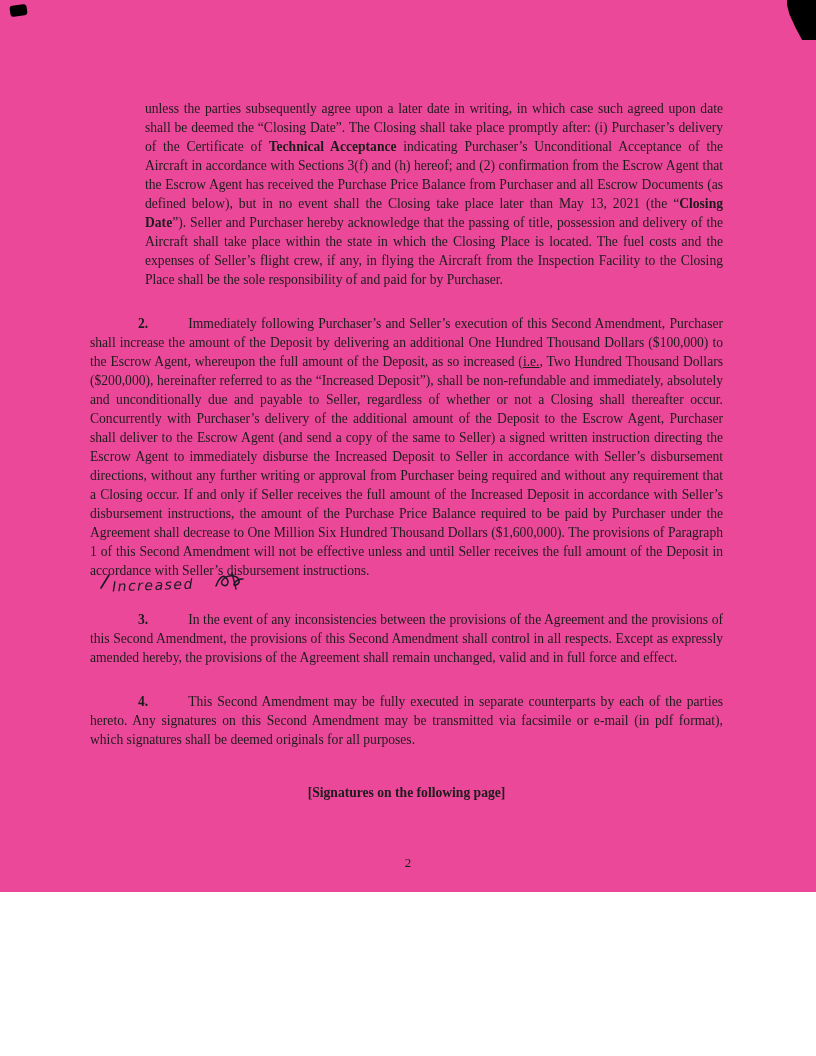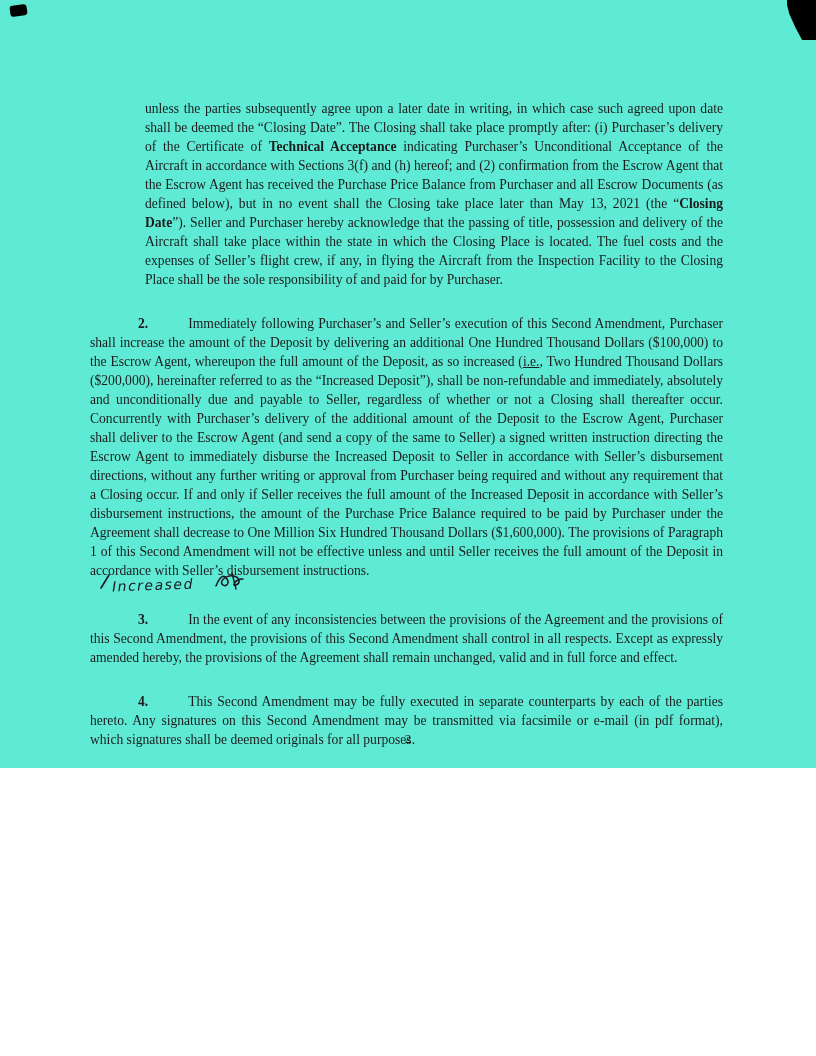--- a/index.html
+++ b/index.html
@@ -3,23 +3,23 @@
 <meta charset="utf-8">
 <style>
   html, body {
     margin: 0;
     padding: 0;
     background: #ffffff;
   }
   .page {
     position: relative;
     width: 816px;
-    height: 768px;
+    height: 892px;
     margin: 0 auto;
-    background: #5eead4;
+    background: #ec4899;
     font-family: "Liberation Serif", "DejaVu Serif", serif;
     font-size: 13.6px;
     line-height: 19px;
     color: #1c1c1c;
     overflow: hidden;
   }
   .content {
     position: absolute;
     left: 90px;
     top: 99px;
@@ -89,18 +89,19 @@
       <svg class="scrib" width="34" height="22" viewBox="0 0 34 22">
         <path d="M4 16 C8 6, 12 4, 15 9 C18 14, 13 18, 10 14 C8 11, 14 5, 21 6 C28 7, 29 13, 24 15 C19 17, 24 8, 31 9" stroke="#181822" stroke-width="1.5" fill="none" stroke-linecap="round"></path>
         <path d="M20 3 L24 19" stroke="#181822" stroke-width="1.4" fill="none" stroke-linecap="round"></path>
       </svg>
     </div>
 
     <p class="numbered after-annotation"><span class="num">3.</span><span class="tab"></span><span>In the event of any inconsistencies between the provisions of the Agreement and the provisions of this Second Amendment, the provisions of this Second Amendment shall control in all respects. Except as expressly amended hereby, the provisions of the Agreement shall remain unchanged, valid and in full force and effect.</span></p>
 
     <p class="numbered"><span class="num">4.</span><span class="tab"></span><span>This Second Amendment may be fully executed in separate counterparts by each of the parties hereto.  Any signatures on this Second Amendment may be transmitted via facsimile or e-mail (in pdf format), which signatures shall be deemed originals for all purposes.</span></p>
 
+    <p class="sig">[Signatures on the following page]</p>
 
   </div>
 
   <div class="page-number">2</div>
 
 </div>
 
 </body></html>

